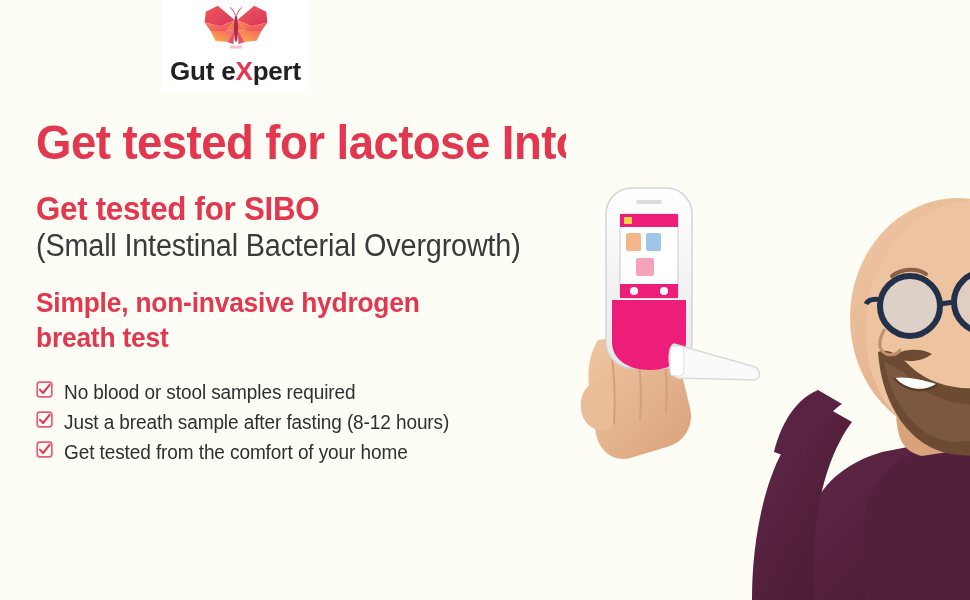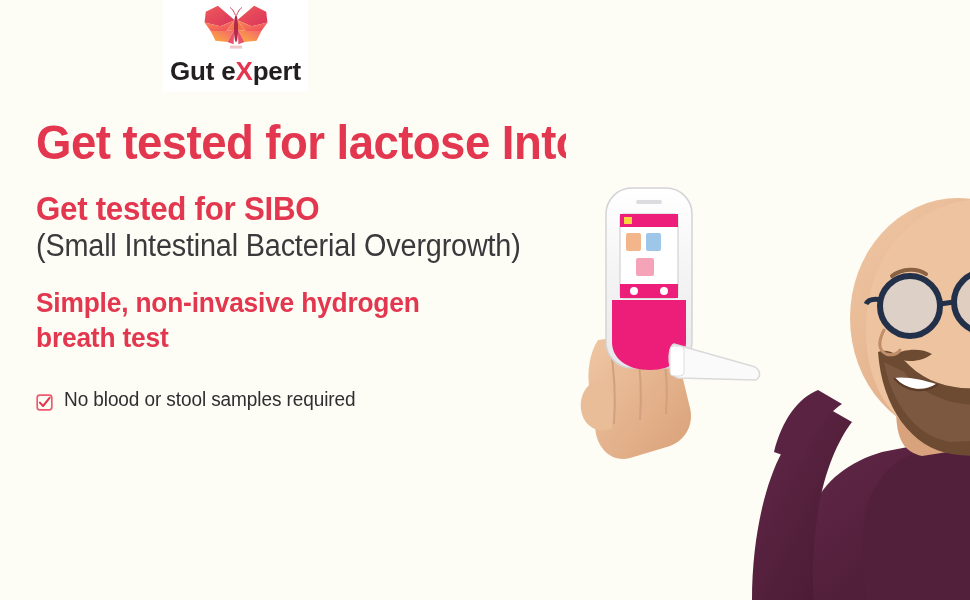--- a/index.html
+++ b/index.html
@@ -114,21 +114,21 @@
   }
 
   
   .bullets {
     list-style: none;
     margin: 26px 0 0 0;
     padding: 0;
   }
   .bullet-row {
     display: flex;
-    align-items: flex-end;
+    align-items: flex-start;
     height: 30px;
   }
   .check-icon {
     flex: 0 0 auto;
     width: 17px;
     height: 17px;
     margin-right: 11px;
     display: block;
   }
   .bullet-text {
@@ -210,22 +210,36 @@
     <ul class="bullets">
 
       <li class="bullet-row">
         <svg class="check-icon" viewBox="0 0 20 20">
           <rect x="1.4" y="1.4" width="17.2" height="17.2" rx="3" ry="3" fill="none" stroke="#ec5c70" stroke-width="2"></rect>
           <path d="M4.6,10.2 L8.3,14.1 L16,4.6" fill="none" stroke="#e2374f" stroke-width="2.4" stroke-linecap="round" stroke-linejoin="round"></path>
         </svg>
         <span class="bullet-text">No blood or stool samples required</span>
       </li>
 
-
-
+      <li class="bullet-row">
+        <svg class="check-icon" viewBox="0 0 20 20">
+          <rect x="1.4" y="1.4" width="17.2" height="17.2" rx="3" ry="3" fill="none" stroke="#ec5c70" stroke-width="2"></rect>
+          <path d="M4.6,10.2 L8.3,14.1 L16,4.6" fill="none" stroke="#e2374f" stroke-width="2.4" stroke-linecap="round" stroke-linejoin="round"></path>
+        </svg>
+        <span class="bullet-text">Just a breath sample after fasting (8-12 hours)</span>
+      </li>
+
+
+      <li class="bullet-row">
+        <svg class="check-icon" viewBox="0 0 20 20">
+          <rect x="1.4" y="1.4" width="17.2" height="17.2" rx="3" ry="3" fill="none" stroke="#ec5c70" stroke-width="2"></rect>
+          <path d="M4.6,10.2 L8.3,14.1 L16,4.6" fill="none" stroke="#e2374f" stroke-width="2.4" stroke-linecap="round" stroke-linejoin="round"></path>
+        </svg>
+        <span class="bullet-text">Get tested from the comfort of your home</span>
+      </li>
 
     </ul>
   </div>
 
   <div class="photo">
     <svg width="420" height="600" viewBox="0 0 420 600">
       <defs>
         <linearGradient id="skin" x1="0" y1="0" x2="1" y2="1">
           <stop offset="0" stop-color="#f0c7a4"></stop>
             <stop offset="1" stop-color="#d9a179"></stop>

